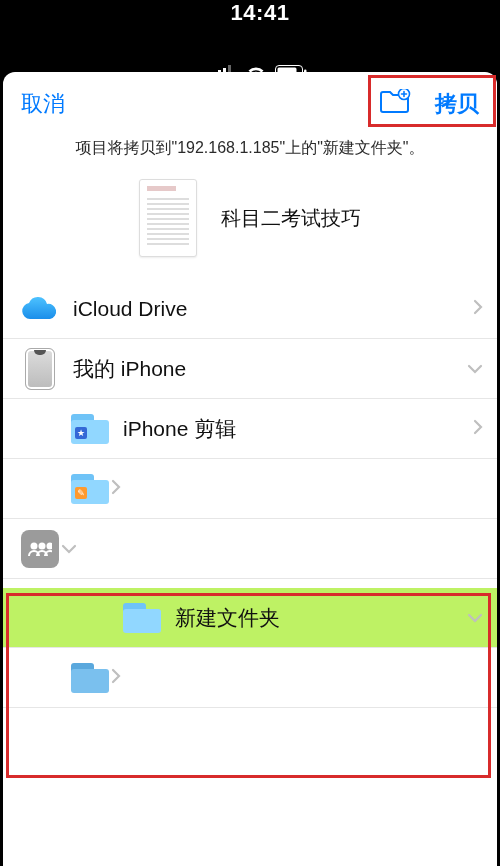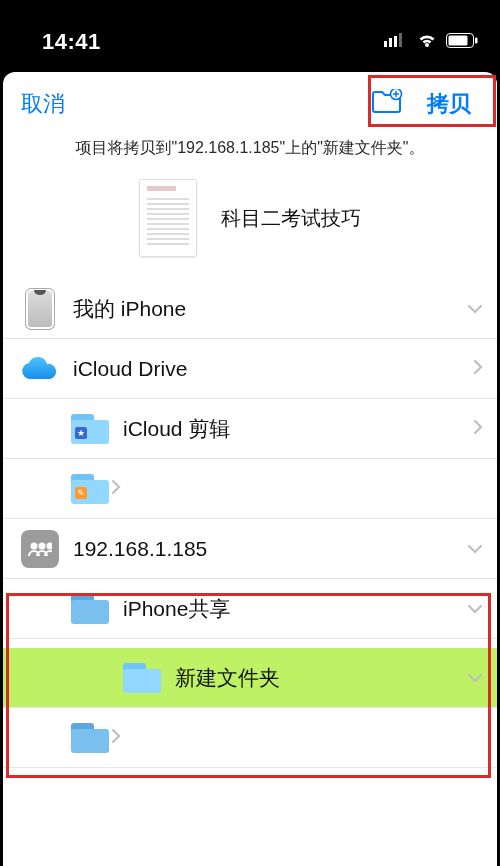--- a/index.html
+++ b/index.html
@@ -5,31 +5,31 @@
     * { margin: 0; padding: 0; box-sizing: border-box; -webkit-font-smoothing: antialiased; }
     body {
       width: 500px; height: 866px;
       font-family: -apple-system, "SF Pro Text", "Helvetica Neue", sans-serif;
       background: #000;
       overflow: hidden;
       position: relative;
     }
     .statusbar {
       height: 92px; display: flex; align-items: center; justify-content: space-between;
-      padding: 0 22px 8px 42px; color: #fff; font-weight: 600;
+      padding: 0 22px 8px 42px; color: #fff; font-weight: 600; flex-direction: column;
     }
     .statusbar .time { font-size: 22px; letter-spacing: 0.5px; }
     .statusbar .right { display: flex; gap: 8px; align-items: center; }
     .sheet {
       position: absolute; left: 3px; right: 3px; top: 72px; bottom: 0;
       background: #fff; border-radius: 12px 12px 0 0; overflow: hidden;
     }
     .nav {
       display: flex; align-items: center; justify-content: space-between;
-      padding: 14px 26px 8px 18px; height: 58px;
+      padding: 14px 18px 8px 18px; height: 58px;
     }
     .nav .cancel { color: #007aff; font-size: 22px; }
     .nav .actions { display: flex; align-items: flex-end; gap: 24px; }
     .nav .copybtn { color: #007aff; font-size: 22px; font-weight: 600; }
     .desc { text-align: center; font-size: 16px; color: #2b2b2b; padding: 8px 20px 4px; }
     .preview { display: flex; align-items: center; justify-content: center; gap: 24px; padding: 16px 0 22px; }
     .preview .thumb {
       width: 58px; height: 78px; background: #fff; border: 1px solid #ddd; border-radius: 3px;
       padding: 6px 7px; position: relative; box-shadow: 0 1px 2px rgba(0,0,0,0.08);
     }
@@ -150,53 +150,53 @@
           <i></i>
           <i></i>
         </div>
     </div>
     <div class="name">科目二考试技巧</div>
   </div>
 
   <div class="list" id="locations-list">
       <div class="row level-0">
         <span class="icon-slot">
-          <span class="phone-icon"></span>
-        </span>
-        <span class="label">我的 iPhone</span>
-        <span class="disclosure"><svg width="16" height="10" viewBox="0 0 16 10">
-            <path d="M2 2l6 6 6-6" stroke="#bfbfbf" stroke-width="2.2" fill="none" stroke-linecap="round"></path>
-          </svg></span>
-      </div>
-      <div class="row level-0">
-        <span class="icon-slot">
           <span class="icloud-icon"><svg viewBox="0 0 40 28">
               <defs>
                 <linearGradient id="g1" x1="0" y1="0" x2="0" y2="1">
                   <stop offset="0" stop-color="#4dc2ff"></stop>
                   <stop offset="1" stop-color="#1a8eea"></stop>
                 </linearGradient>
               </defs>
               <path d="M30 24H10a8 8 0 01-1-15.9A9.5 9.5 0 0127 9a7.5 7.5 0 013 15z" fill="url(#g1)"></path>
             </svg></span>
         </span>
         <span class="label">iCloud Drive</span>
         <span class="disclosure"><svg width="10" height="16" viewBox="0 0 10 16">
             <path d="M2 2l6 6-6 6" stroke="#bfbfbf" stroke-width="2.2" fill="none" stroke-linecap="round"></path>
           </svg></span>
       </div>
+      <div class="row level-0">
+        <span class="icon-slot">
+          <span class="phone-icon"></span>
+        </span>
+        <span class="label">我的 iPhone</span>
+        <span class="disclosure"><svg width="16" height="10" viewBox="0 0 16 10">
+            <path d="M2 2l6 6 6-6" stroke="#bfbfbf" stroke-width="2.2" fill="none" stroke-linecap="round"></path>
+          </svg></span>
+      </div>
       <div class="row level-1">
         <span class="icon-slot">
           <span class="folder-icon">
             <span class="back"></span>
             <span class="front"></span>
             <span class="badge" style="background:#3468d6">★</span>
           </span>
         </span>
-        <span class="label">iCloud 剪辑</span>
+        <span class="label">iPhone 剪辑</span>
         <span class="disclosure"><svg width="10" height="16" viewBox="0 0 10 16">
             <path d="M2 2l6 6-6 6" stroke="#bfbfbf" stroke-width="2.2" fill="none" stroke-linecap="round"></path>
           </svg></span>
       </div>
       <div class="row level-1">
         <span class="icon-slot">
           <span class="folder-icon">
             <span class="back"></span>
             <span class="front"></span>
             <span class="badge" style="background:#ff9a2e">✎</span>
@@ -210,33 +210,20 @@
         <span class="icon-slot">
           <span class="server-icon">
             <svg viewBox="0 0 24 18">
               <circle cx="6" cy="6" r="3.5" fill="#fff"></circle>
               <circle cx="14" cy="6" r="3.5" fill="#fff"></circle>
               <circle cx="22" cy="6" r="3.5" fill="#fff"></circle>
               <path d="M1 16a5 5 0 0110 0M9 16a5 5 0 0110 0M17 16a5 5 0 0110 0" stroke="#fff" stroke-width="2" fill="none"></path>
             </svg>
           </span>
         </span>
-        <span class="label">192.168.1.185</span>
-        <span class="disclosure"><svg width="16" height="10" viewBox="0 0 16 10">
-            <path d="M2 2l6 6 6-6" stroke="#bfbfbf" stroke-width="2.2" fill="none" stroke-linecap="round"></path>
-          </svg></span>
-      </div>
-      <div class="row level-1">
-        <span class="icon-slot">
-          <span class="folder-icon darker">
-            <span class="back"></span>
-            <span class="front"></span>
-          </span>
-        </span>
-        <span class="label">iPhone共享</span>
         <span class="disclosure"><svg width="16" height="10" viewBox="0 0 16 10">
             <path d="M2 2l6 6 6-6" stroke="#bfbfbf" stroke-width="2.2" fill="none" stroke-linecap="round"></path>
           </svg></span>
       </div>
       <div class="row level-2 selected">
         <span class="icon-slot">
           <span class="folder-icon">
             <span class="back"></span>
             <span class="front"></span>
           </span>

